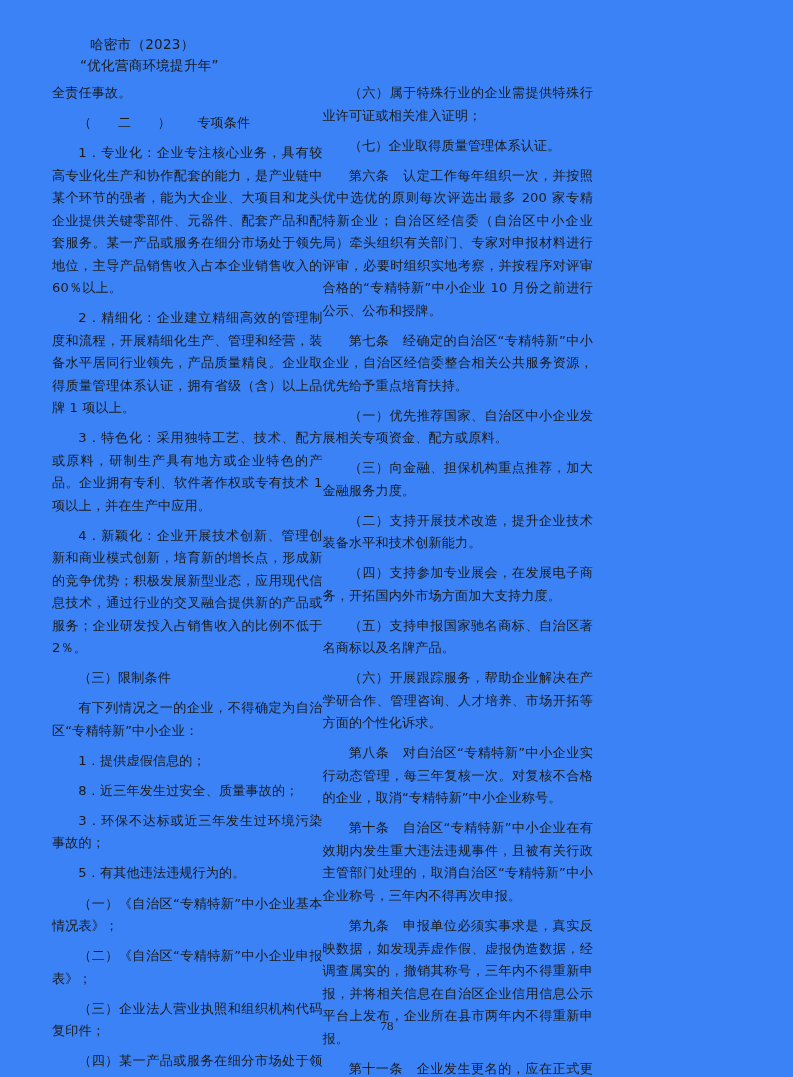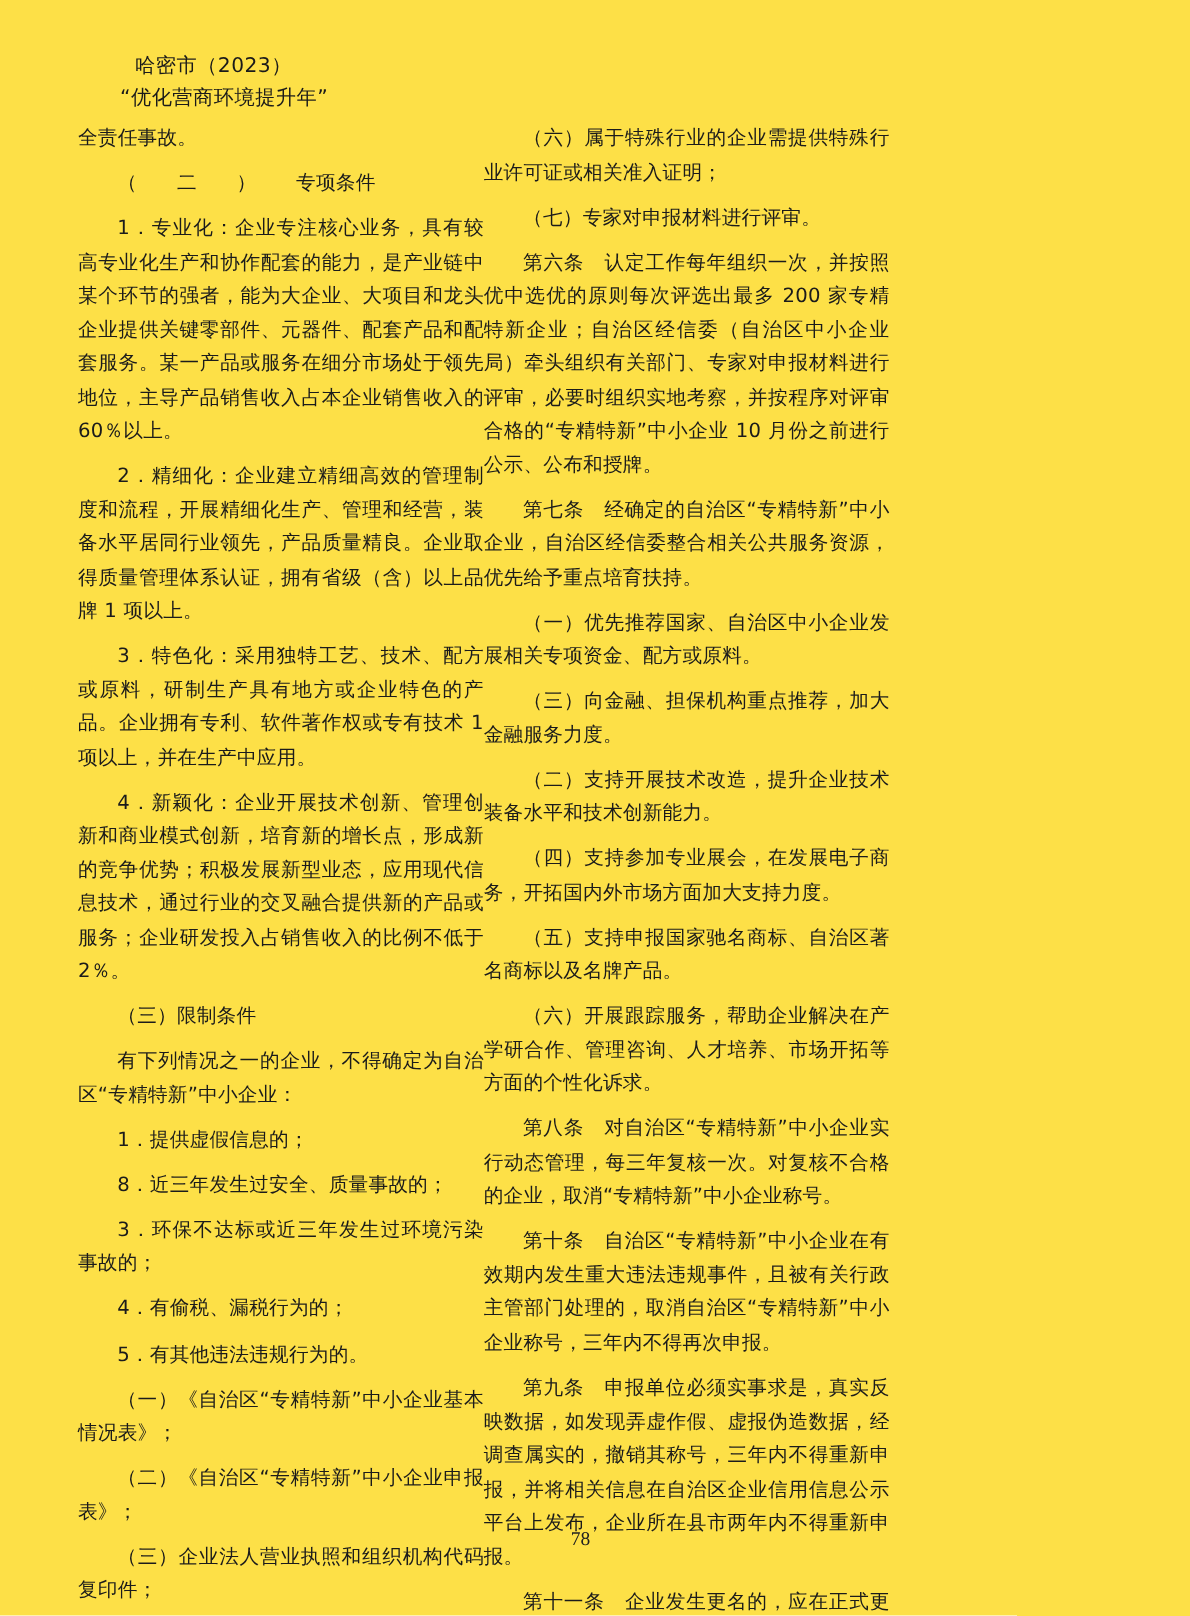--- a/index.html
+++ b/index.html
@@ -4,21 +4,21 @@
 <style>
   html, body {
     margin: 0;
     padding: 0;
     background: #ffffff;
   }
   .page {
     position: relative;
     width: 793px;
     height: 1077px;
-    background: #fde047;
+    background: #3b82f6;
     font-family: "DejaVu Sans", sans-serif;
     color: #1c1c1c;
     box-sizing: border-box;
     overflow: hidden;
   }
   .header {
     position: absolute;
     left: 72px;
     top: 34px;
     width: 420px;
@@ -87,32 +87,31 @@
       <p>（　　二　　）　　专项条件</p>
       <p>1．专业化：企业专注核心业务，具有较高专业化生产和协作配套的能力，是产业链中某个环节的强者，能为大企业、大项目和龙头企业提供关键零部件、元器件、配套产品和配套服务。某一产品或服务在细分市场处于领先地位，主导产品销售收入占本企业销售收入的 60％以上。</p>
       <p>2．精细化：企业建立精细高效的管理制度和流程，开展精细化生产、管理和经营，装备水平居同行业领先，产品质量精良。企业取得质量管理体系认证，拥有省级（含）以上品牌 1 项以上。</p>
       <p>3．特色化：采用独特工艺、技术、配方或原料，研制生产具有地方或企业特色的产品。企业拥有专利、软件著作权或专有技术 1 项以上，并在生产中应用。</p>
       <p>4．新颖化：企业开展技术创新、管理创新和商业模式创新，培育新的增长点，形成新的竞争优势；积极发展新型业态，应用现代信息技术，通过行业的交叉融合提供新的产品或服务；企业研发投入占销售收入的比例不低于 2％。</p>
       <p>（三）限制条件</p>
       <p>有下列情况之一的企业，不得确定为自治区“专精特新”中小企业：</p>
       <p>1．提供虚假信息的；</p>
       <p>8．近三年发生过安全、质量事故的；</p>
       <p>3．环保不达标或近三年发生过环境污染事故的；</p>
-      <p>4．有偷税、漏税行为的；</p>
       <p>5．有其他违法违规行为的。</p>
       <p>（一）《自治区“专精特新”中小企业基本情况表》；</p>
       <p>（二）《自治区“专精特新”中小企业申报表》；</p>
       <p>（三）企业法人营业执照和组织机构代码复印件；</p>
       <p>（四）某一产品或服务在细分市场处于领先地位；</p>
       <p>（五）能够证明符合申报条件的有关资料和证书复印件。</p>
     </div>
 
     <div class="col">
       <p>（六）属于特殊行业的企业需提供特殊行业许可证或相关准入证明；</p>
-      <p>（七）专家对申报材料进行评审。</p>
+      <p>（七）企业取得质量管理体系认证。</p>
       <p>第六条　认定工作每年组织一次，并按照优中选优的原则每次评选出最多 200 家专精特新企业；自治区经信委（自治区中小企业局）牵头组织有关部门、专家对申报材料进行评审，必要时组织实地考察，并按程序对评审合格的“专精特新”中小企业 10 月份之前进行公示、公布和授牌。</p>
       <p>第七条　经确定的自治区“专精特新”中小企业，自治区经信委整合相关公共服务资源，优先给予重点培育扶持。</p>
       <p>（一）优先推荐国家、自治区中小企业发展相关专项资金、配方或原料。</p>
       <p>（三）向金融、担保机构重点推荐，加大金融服务力度。</p>
       <p>（二）支持开展技术改造，提升企业技术装备水平和技术创新能力。</p>
       <p>（四）支持参加专业展会，在发展电子商务，开拓国内外市场方面加大支持力度。</p>
       <p>（五）支持申报国家驰名商标、自治区著名商标以及名牌产品。</p>
       <p>（六）开展跟踪服务，帮助企业解决在产学研合作、管理咨询、人才培养、市场开拓等方面的个性化诉求。</p>
       <p>第八条　对自治区“专精特新”中小企业实行动态管理，每三年复核一次。对复核不合格的企业，取消“专精特新”中小企业称号。</p>
       <p>第十条　自治区“专精特新”中小企业在有效期内发生重大违法违规事件，且被有关行政主管部门处理的，取消自治区“专精特新”中小企业称号，三年内不得再次申报。</p>

